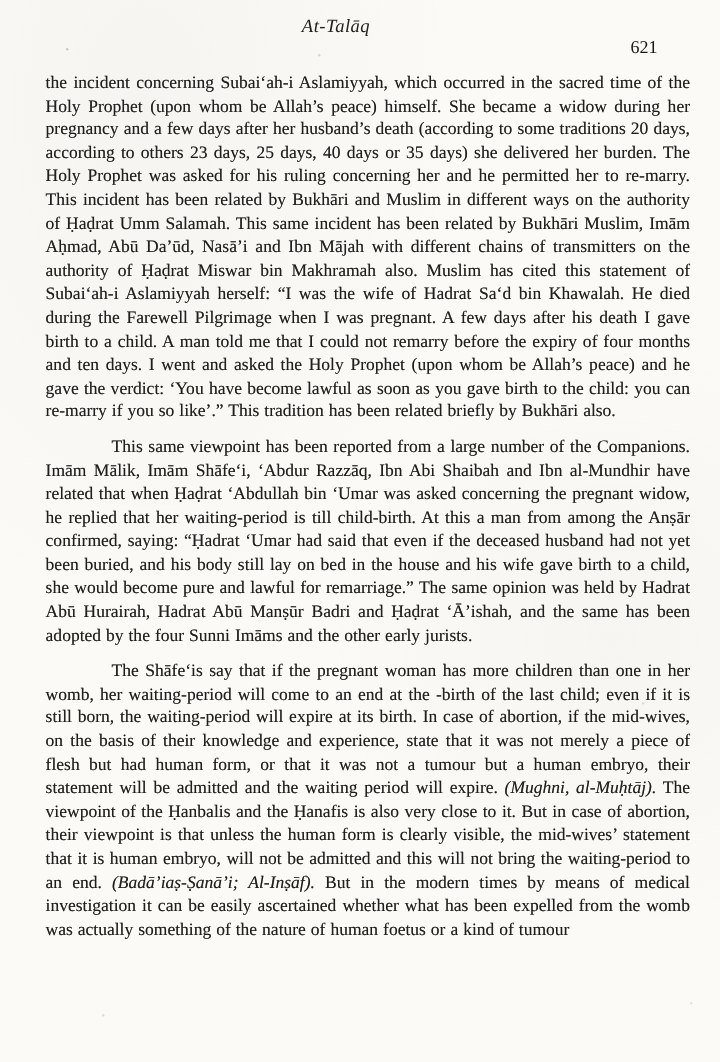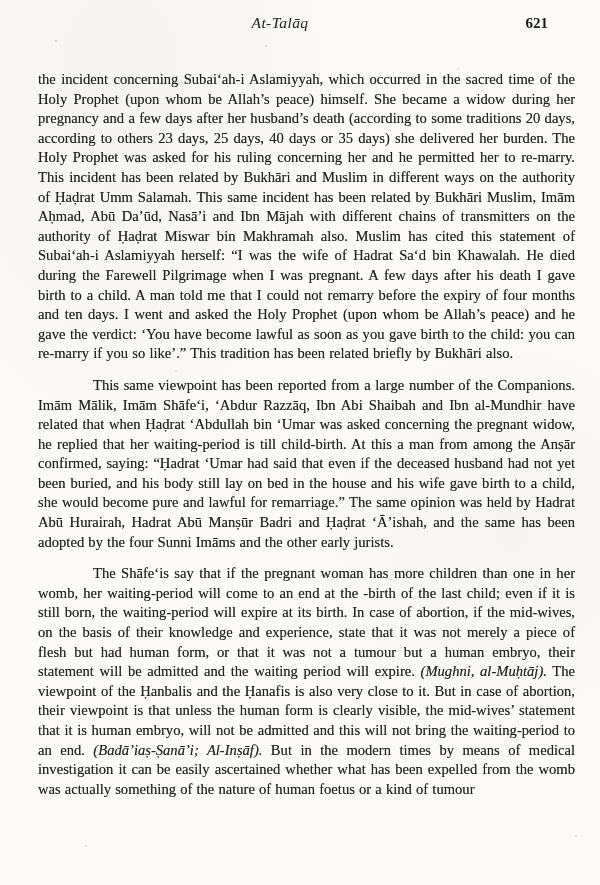--- a/index.html
+++ b/index.html
@@ -33,31 +33,31 @@
     right: 40px;
     text-align: center;
     font-style: italic;
     font-size: 15.5px;
     letter-spacing: 0.4px;
     color: #22211f;
   }
   .page-number {
     position: absolute;
     right: 52px;
-    top: 1px;
-    font-weight: bold;
+    top: 18px;
+    font-weight: normal;
     font-size: 15px;
     color: #191816;
     text-align: center;
   }
   .page-body {
     padding: 18px 25px 0 38px;
   }
   .para {
-    margin: 12px 0 10px 0;
+    margin: 2px 0 10px 0;
     font-size: 14.6px;
     line-height: 19.6px;
     text-align: justify;
     text-justify: inter-word;
     color: #201f1d;
     text-shadow: 0 0 0.5px rgba(32,31,29,0.55);
     word-spacing: 0.5px;
   }
   .para.indent { text-indent: 55px; }
   .para i { }

